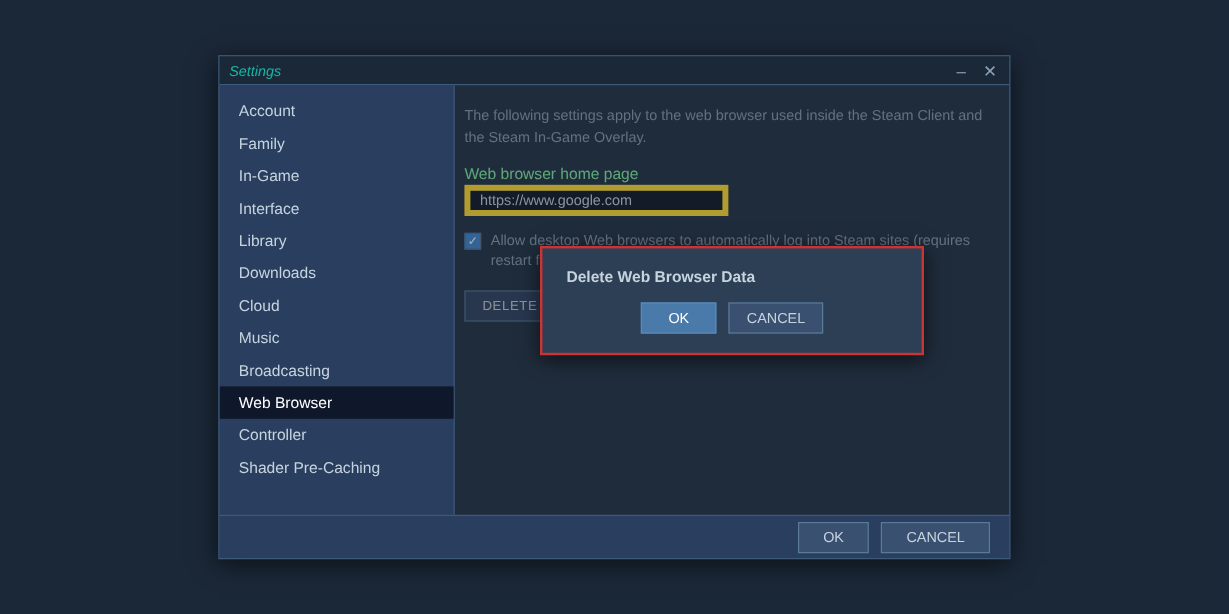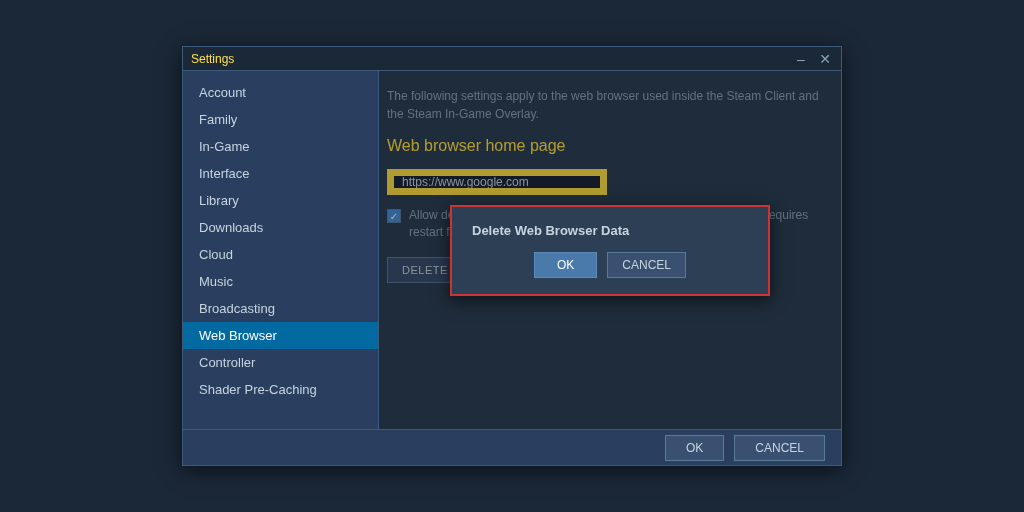--- a/index.html
+++ b/index.html
@@ -40,21 +40,22 @@
       display: flex;
       align-items: center;
       justify-content: space-between;
       padding: 0 8px;
       border-bottom: 1px solid #3d5a7a;
       flex-shrink: 0;
     }
 
     .titlebar-title {
       font-size: 12px;
-      color: #fde047;
+      color: #14b8a6;
+      font-style: italic;
     }
 
     .titlebar-controls {
       display: flex;
       gap: 8px;
     }
 
     .titlebar-btn {
       color: #8ba3b8;
       font-size: 14px;
@@ -79,50 +80,50 @@
     }
 
     .sidebar-item {
       padding: 6px 16px;
       cursor: pointer;
       color: #c6d4df;
       font-size: 13px;
     }
 
     .sidebar-item.active {
-      background: #0369a1;
+      background: #0f172a;
       color: #ffffff;
     }
 
     .content {
       flex: 1;
       background: #2d3f55;
       padding: 16px 8px;
       position: relative;
       overflow: hidden;
     }
 
     .description-text {
       font-size: 12px;
       color: #8ba3b8;
       line-height: 1.5;
       margin-bottom: 14px;
     }
 
     .field-label {
-      font-size: 16px;
-      color: #fde047;
-      margin-bottom: 14px;
+      font-size: 13px;
+      color: #86efac;
+      margin-bottom: 2px;
     }
 
     .text-input {
       width: 220px;
       height: 26px;
       background: #1b2838;
-      border: 7px solid #fde047;
+      border: 5px solid #fde047;
       color: #c6d4df;
       padding: 0 8px;
       font-size: 12px;
       margin-bottom: 12px;
       outline: none;
     }
 
     .checkbox-row {
       display: flex;
       align-items: flex-start;

